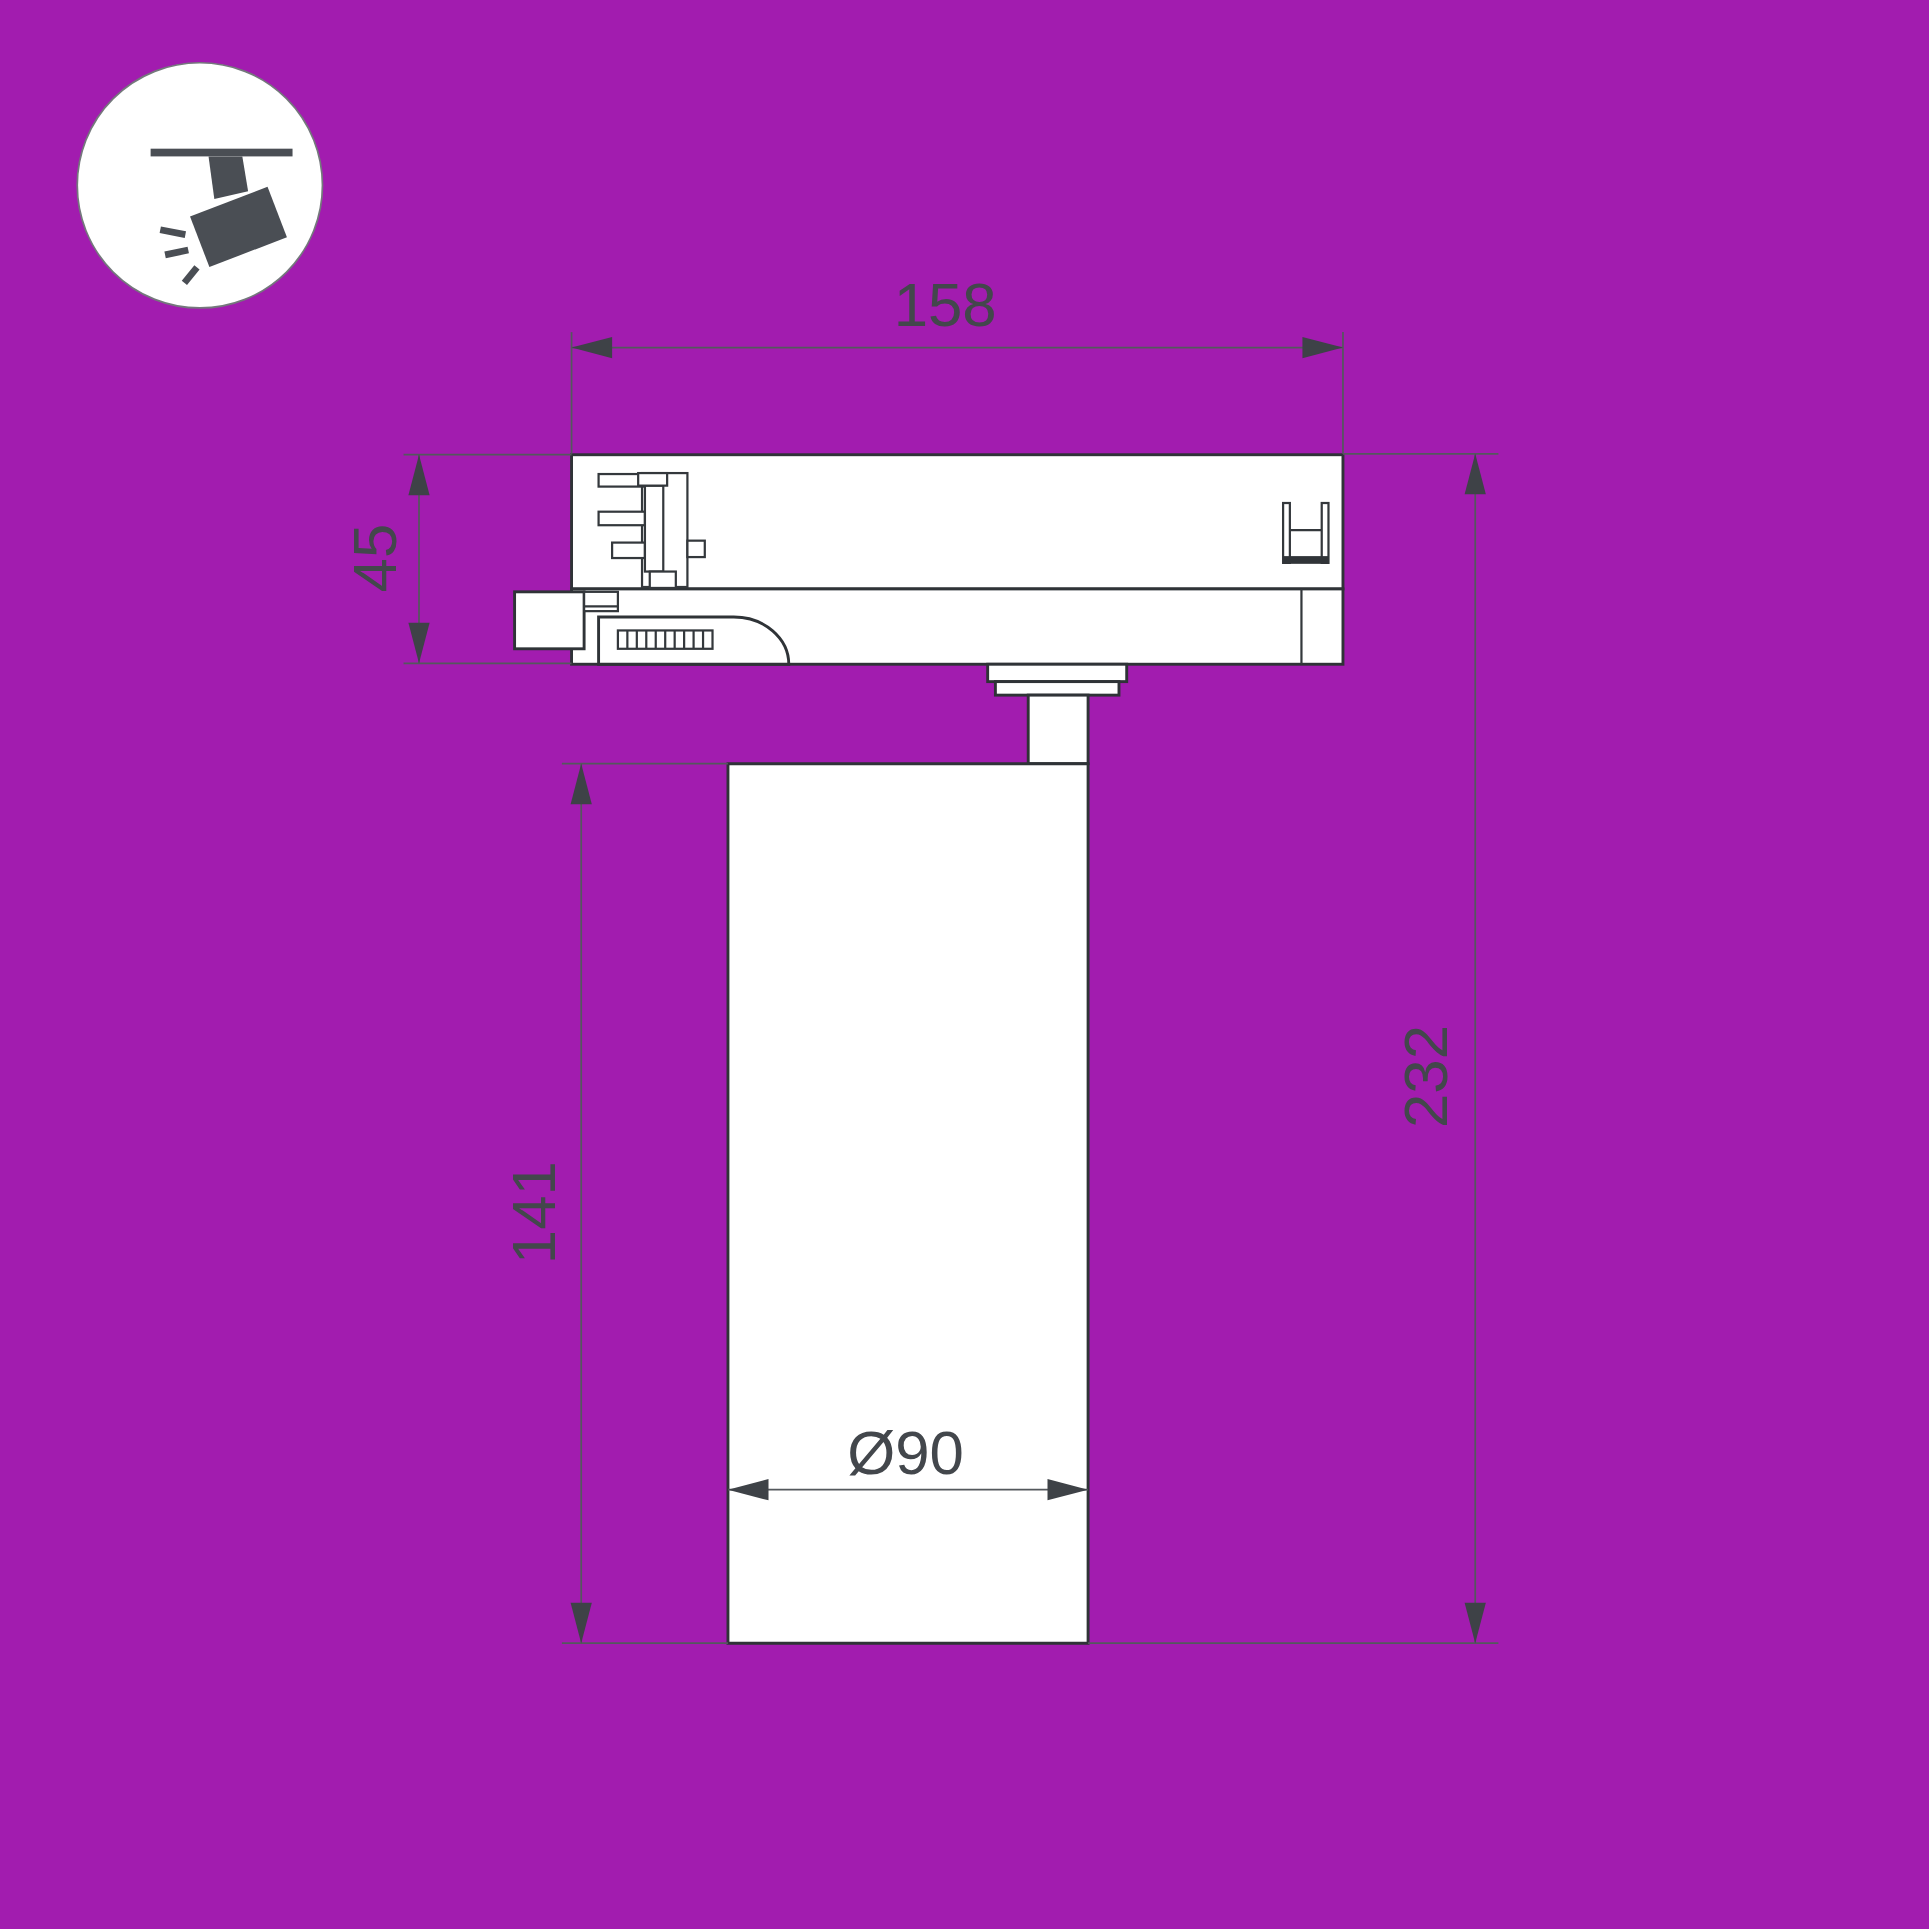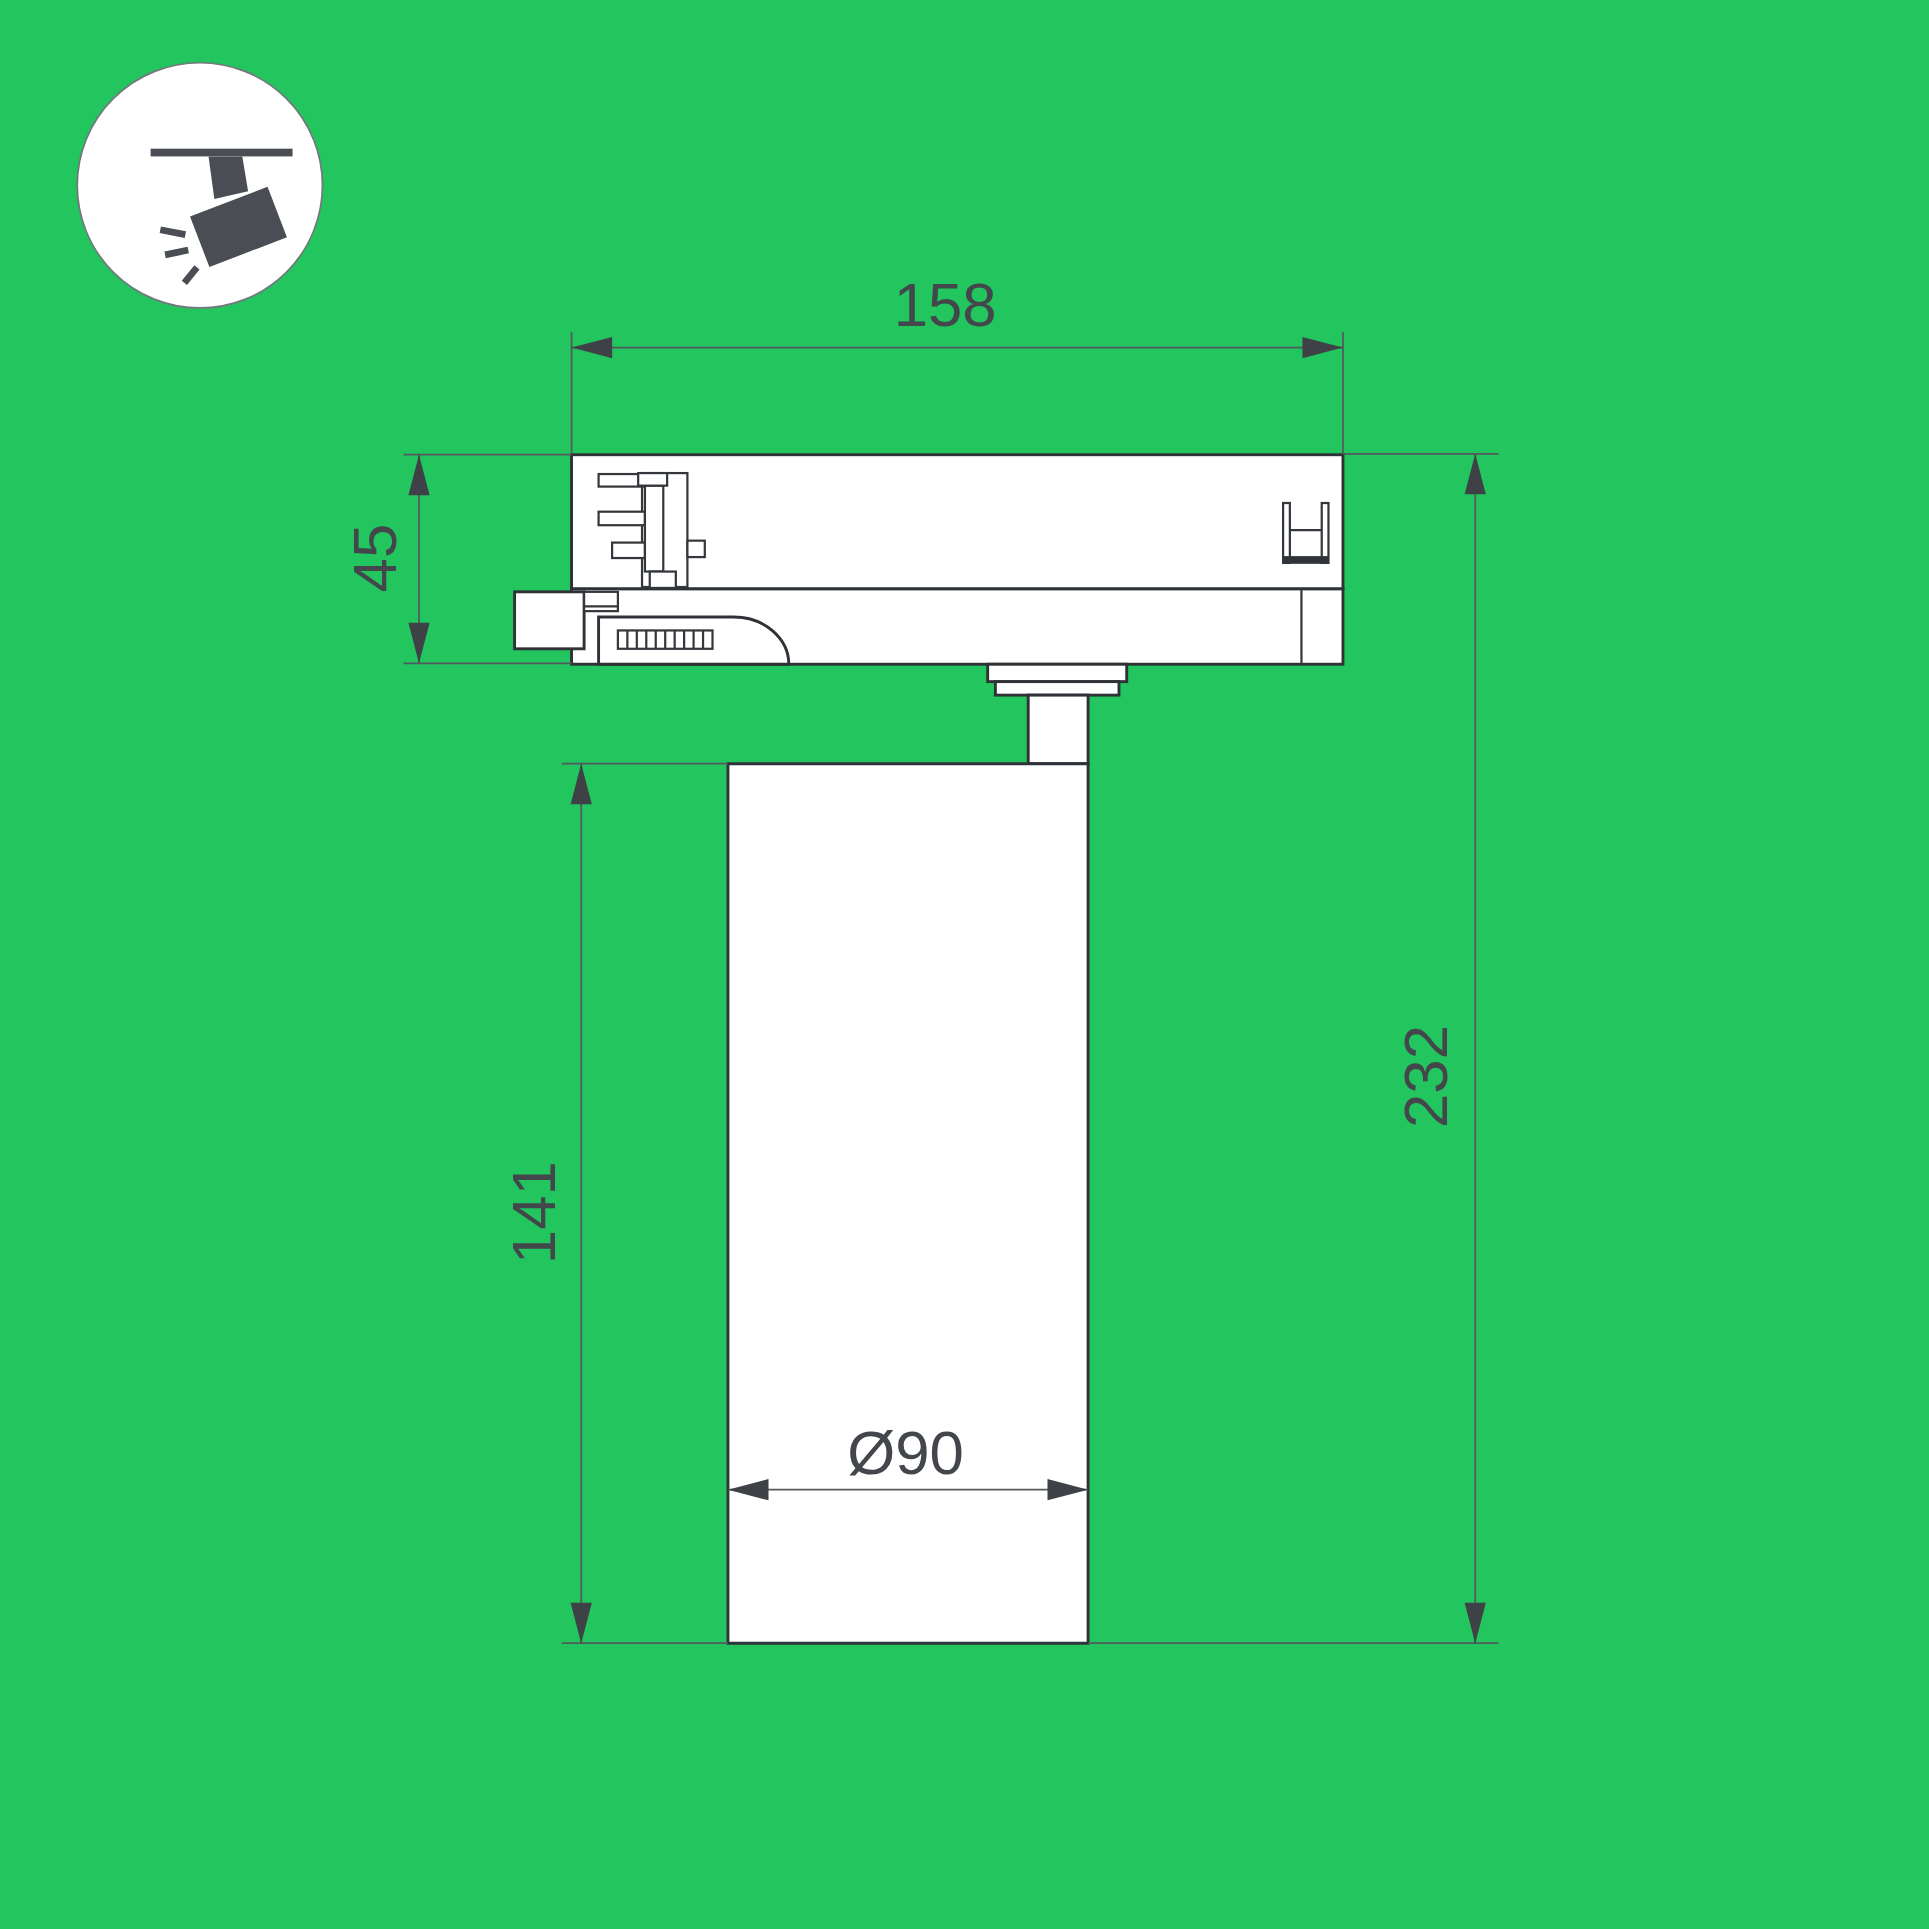--- a/index.html
+++ b/index.html
@@ -1,16 +1,16 @@
 <!DOCTYPE html>
 <html><head>
 <meta charset="utf-8">
 <style>
   html,body{margin:0;padding:0;background:#ffffff;}
-  .stage{width:100vmin;height:100vmin;margin:0 auto;display:block;background:#22c55e;}
+  .stage{width:100vmin;height:100vmin;margin:0 auto;display:block;background:#a21caf;}
   svg{display:block;width:100%;height:100%;}
   .outline      {fill:#ffffff;stroke:#2f3337;stroke-width:3;stroke-linejoin:miter;}
   .outline-thin {fill:#ffffff;stroke:#34383c;stroke-width:2.3;}
   .dline        {fill:none;stroke:#34383c;stroke-width:2.3;}
   .darkfill     {fill:#303438;stroke:none;}
   .dim          {fill:none;stroke:#54585d;stroke-width:1.8;}
   .arrow        {fill:#3e4247;stroke:none;}
   .dim-text     {font-family:"Liberation Sans", sans-serif;font-size:64px;fill:#43474c;}
   .icon-circle  {fill:#ffffff;stroke:#74787c;stroke-width:1.8;}
   .icon-glyph   {fill:#4a4e54;stroke:none;}

